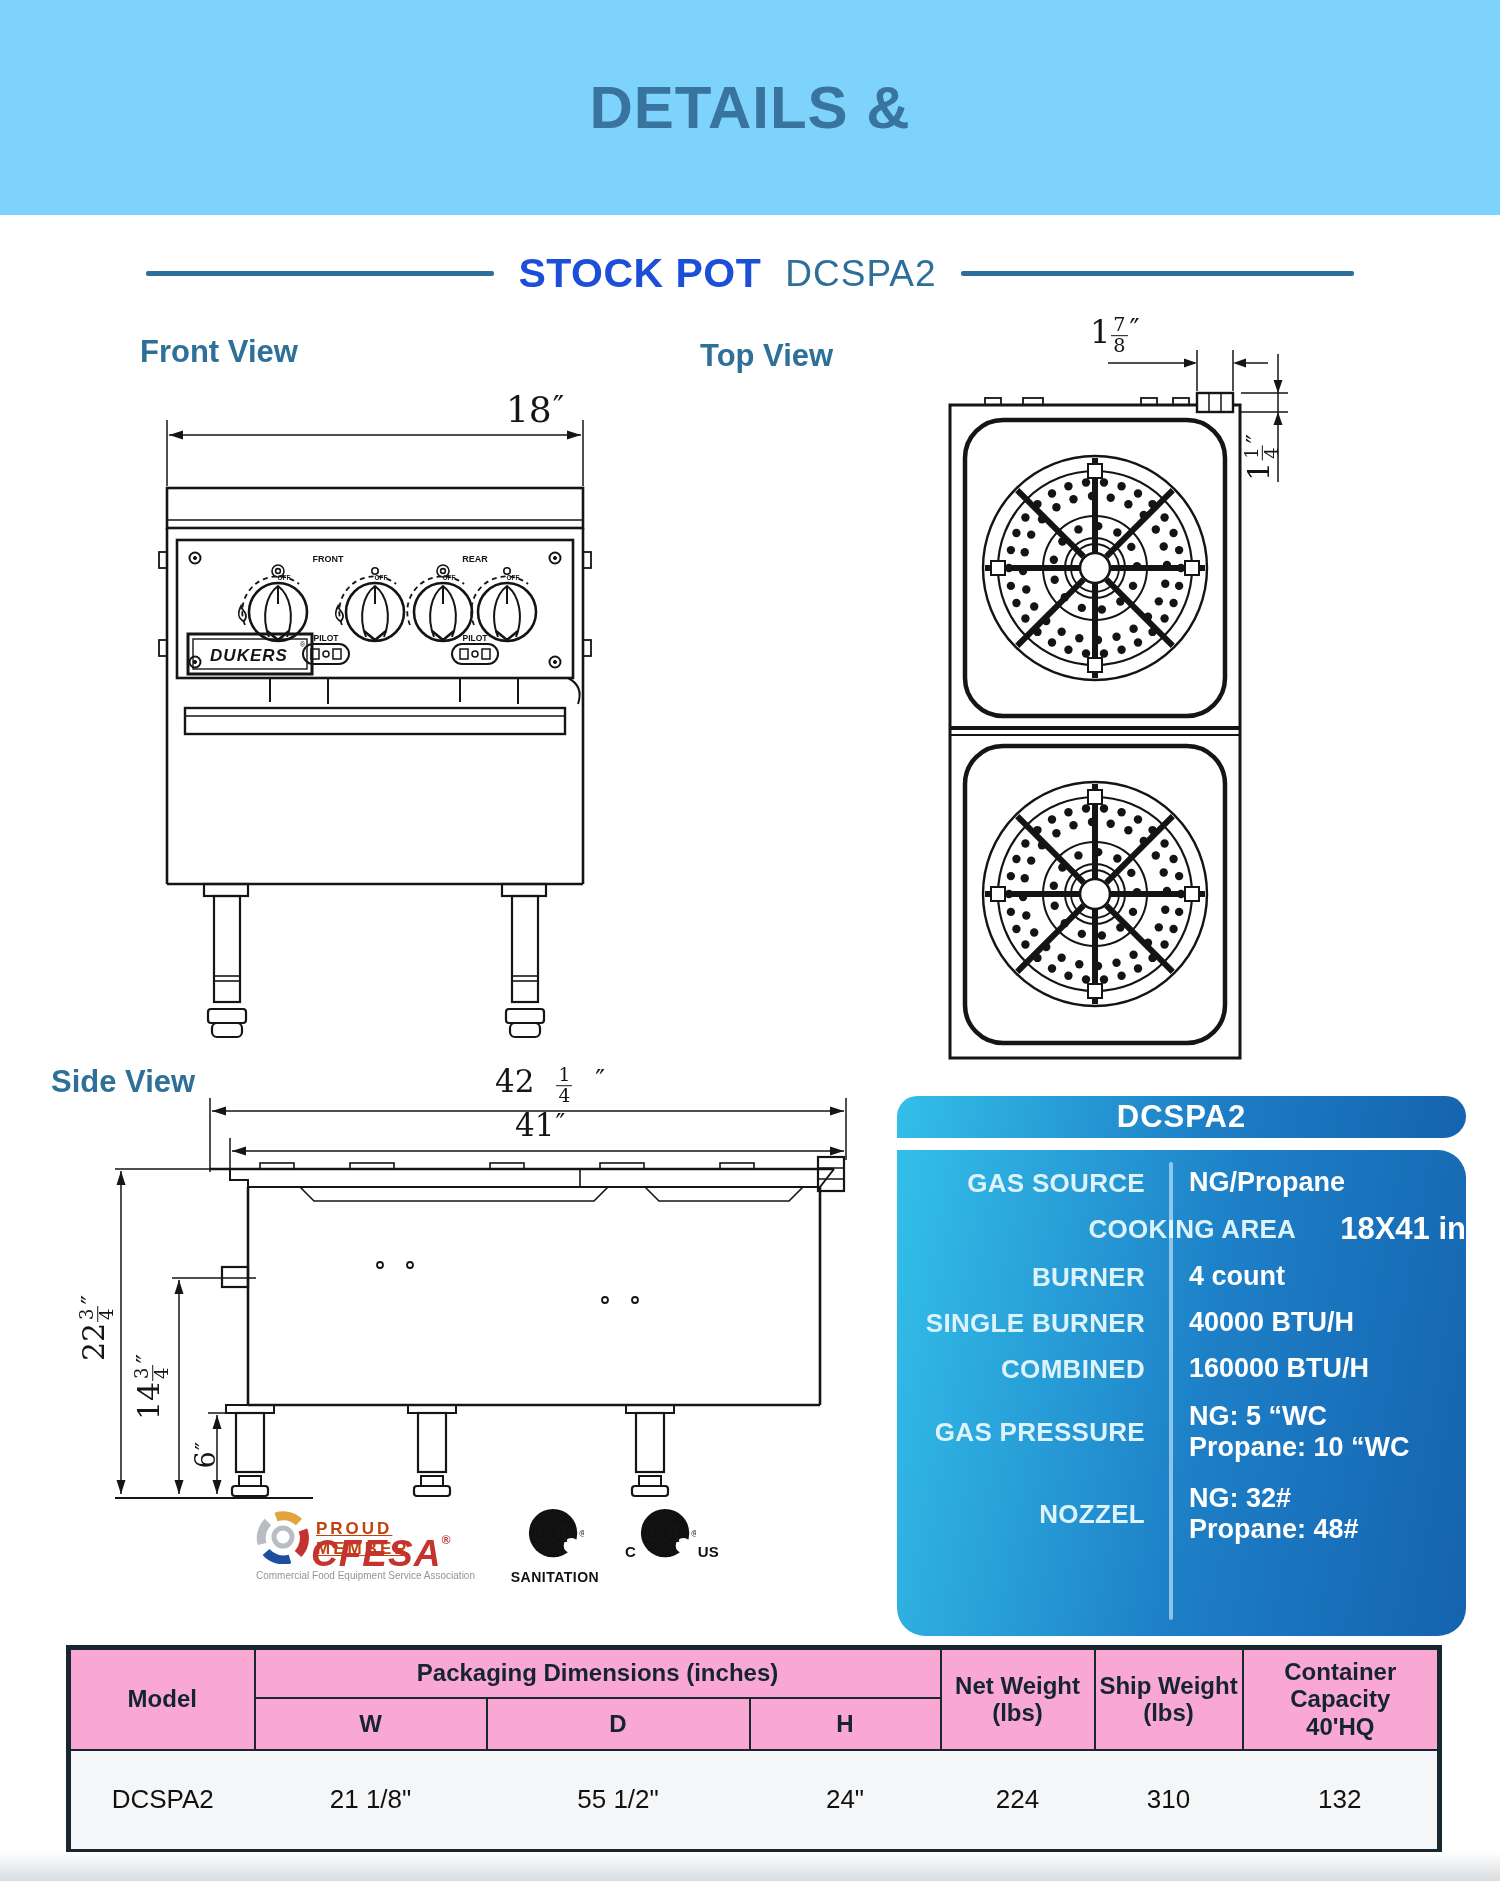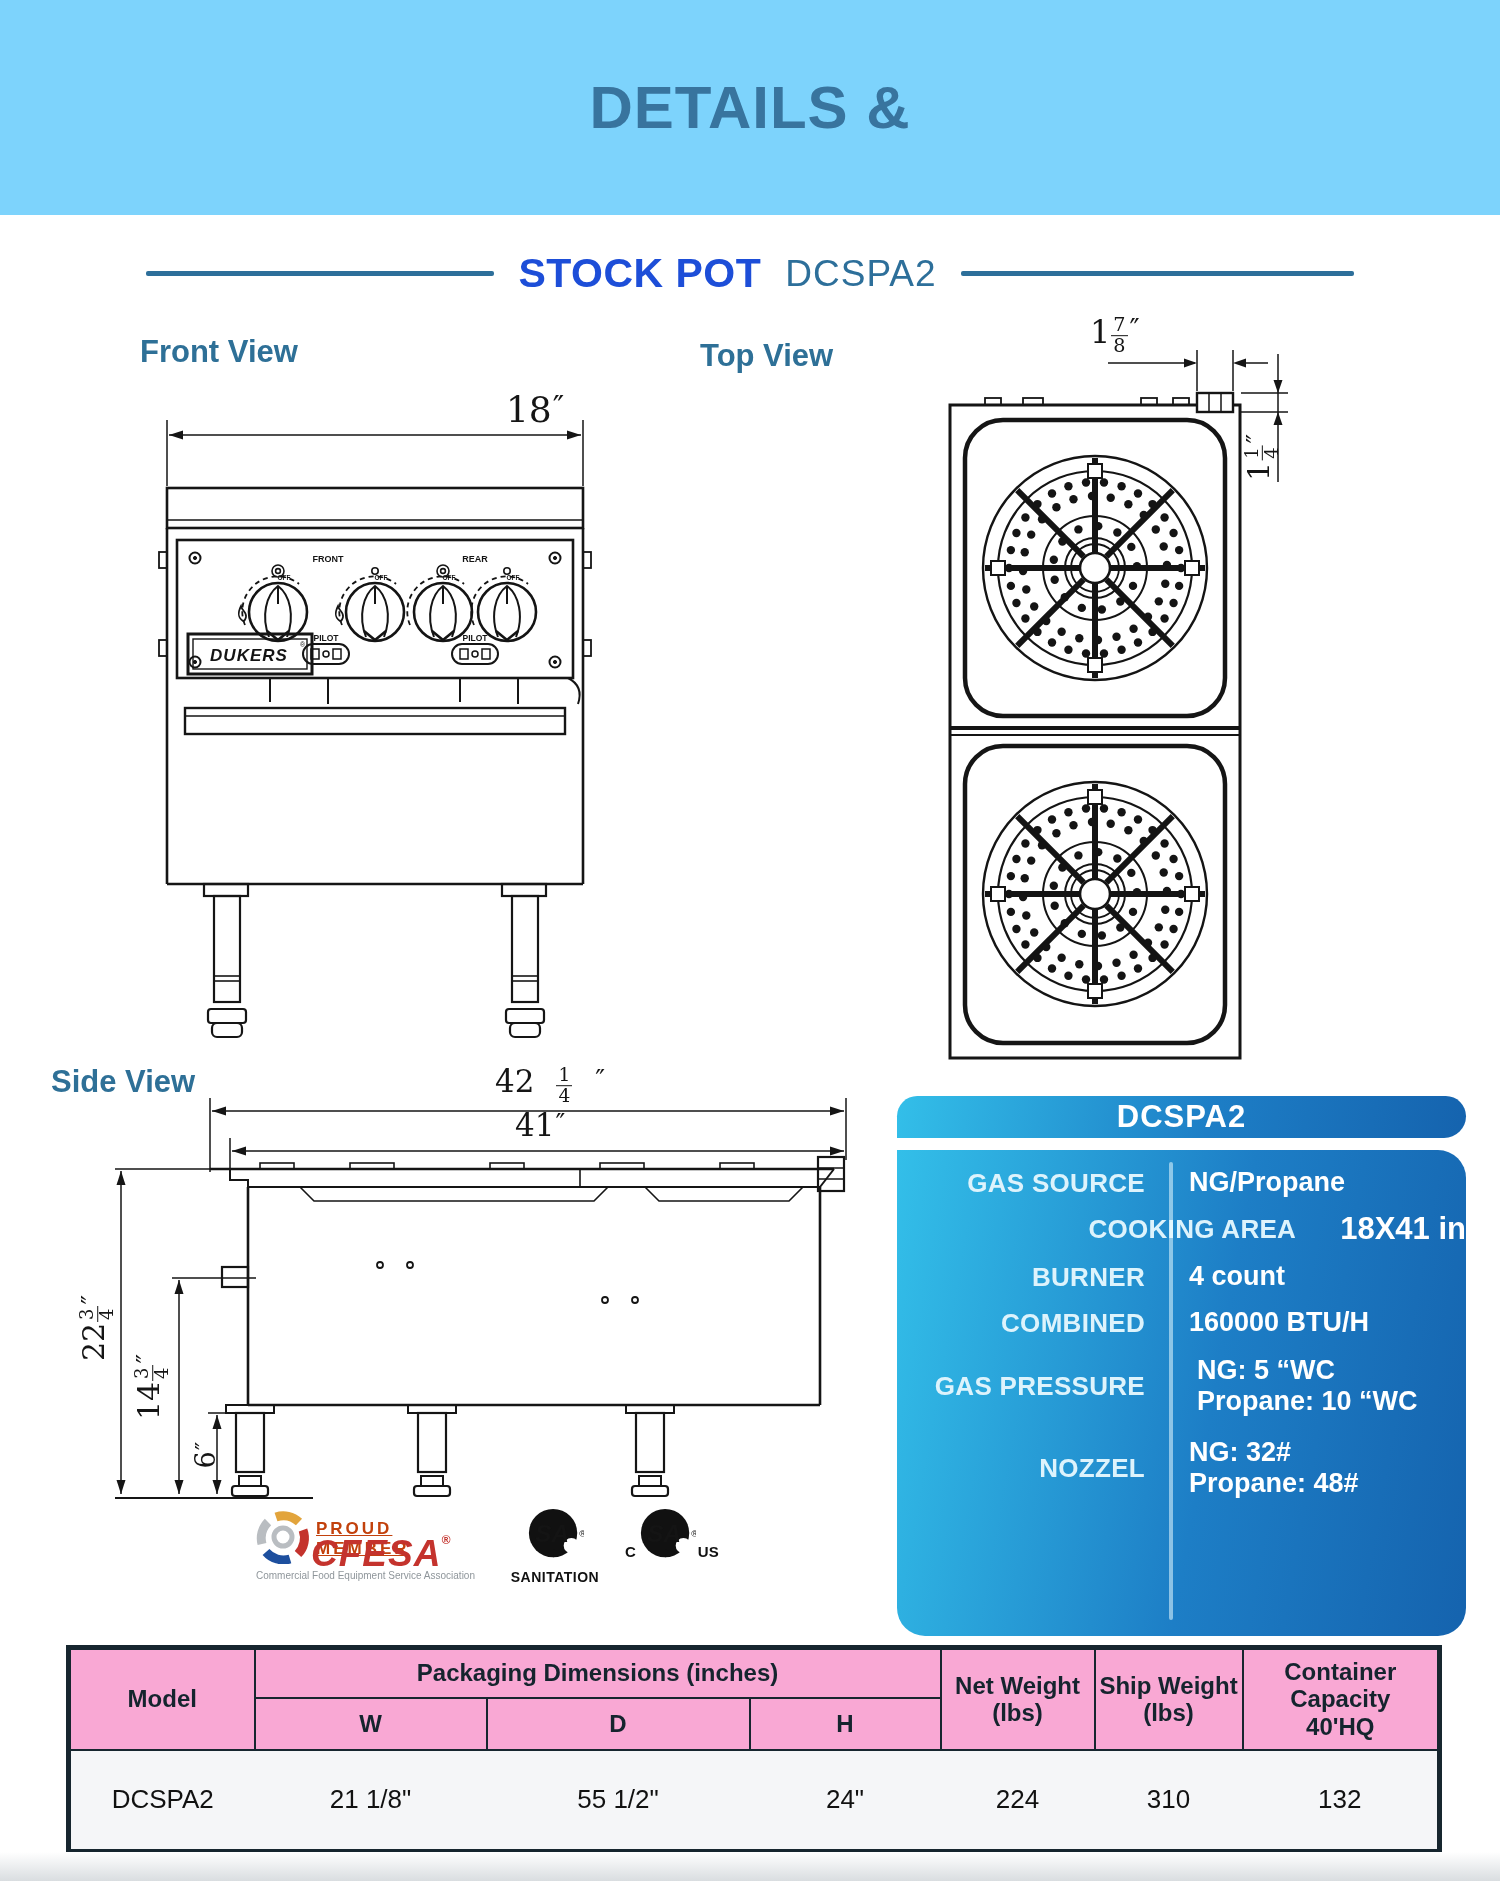--- a/index.html
+++ b/index.html
@@ -547,24 +547,28 @@
       </div>
       <div class="spec-row" style="height:50px;justify-content:flex-end;">
         <div class="spec-label">COOKING AREA</div>
         <div class="spec-value big">18X41 in</div>
       </div>
       <div class="spec-row" style="height:46px;">
         <div class="spec-label">BURNER</div>
         <div class="spec-value">4 count</div>
       </div>
       <div class="spec-row" style="height:46px;">
+        <div class="spec-label">SINGLE BURNER</div>
+        <div class="spec-value">40000 BTU/H</div>
+      </div>
+      <div class="spec-row" style="height:46px;">
         <div class="spec-label">COMBINED</div>
         <div class="spec-value">160000 BTU/H</div>
       </div>
-      <div class="spec-row" style="height:80px;gap:8px;">
+      <div class="spec-row" style="height:80px;">
         <div class="spec-label">GAS PRESSURE</div>
         <div class="spec-value">
           <div>NG: 5 “WC</div>
           <div>Propane: 10 “WC</div>
         </div>
       </div>
       <div class="spec-row" style="height:84px;">
         <div class="spec-label">NOZZEL</div>
         <div class="spec-value">
           <div>NG: 32#</div>

